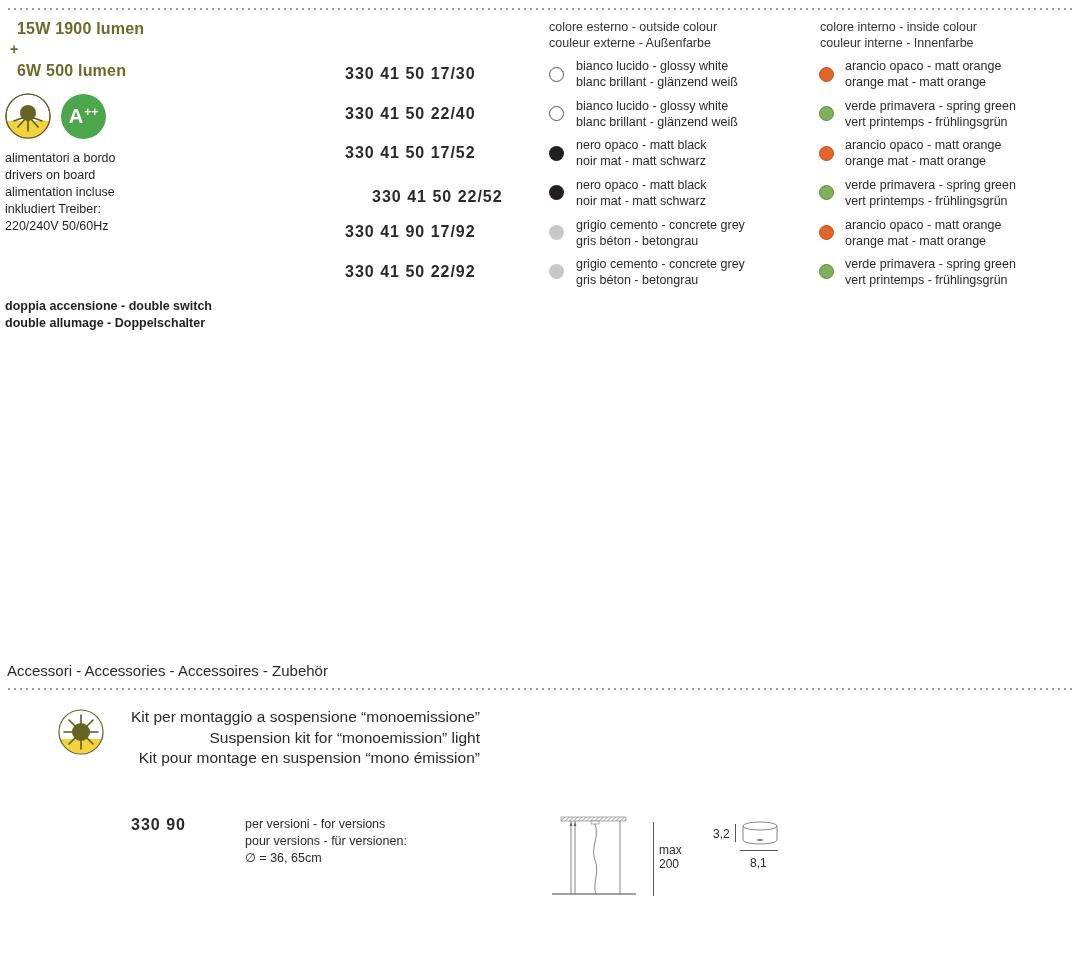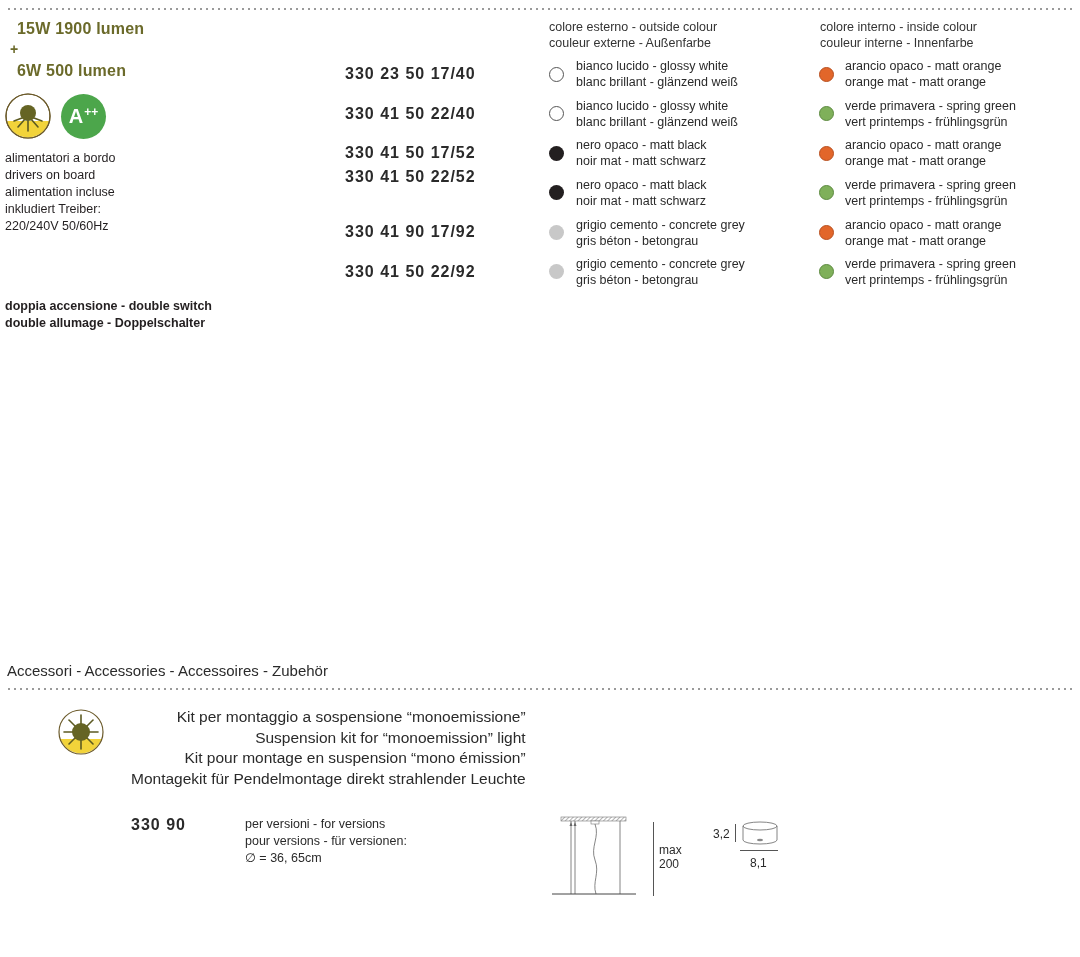--- a/index.html
+++ b/index.html
@@ -91,21 +91,21 @@
 
 <div class="col-head" style="left:549px;">
   <div>colore esterno - outside colour</div>
   <div>couleur externe - Außenfarbe</div>
 </div>
 <div class="col-head" style="left:820px;">
   <div>colore interno - inside colour</div>
   <div>couleur interne - Innenfarbe</div>
 </div>
 
-<div class="code" style="top:65px;">330 23 50 17/40</div>
+<div class="code" style="top:65px;">330 41 50 17/30</div>
 <div class="swatch white" style="left:549px; top:67px;"></div>
 <div class="cdesc" style="left:576px; top:58px;">
   <div>bianco lucido - glossy white</div>
   <div>blanc brillant - glänzend weiß</div>
 </div>
 <div class="swatch orange" style="left:819px; top:67px;"></div>
 <div class="cdesc" style="left:845px; top:58px;">
   <div>arancio opaco - matt orange</div>
   <div>orange mat - matt orange</div>
 </div>
@@ -127,21 +127,21 @@
 <div class="cdesc" style="left:576px; top:137px;">
   <div>nero opaco - matt black</div>
   <div>noir mat - matt schwarz</div>
 </div>
 <div class="swatch orange" style="left:819px; top:146px;"></div>
 <div class="cdesc" style="left:845px; top:137px;">
   <div>arancio opaco - matt orange</div>
   <div>orange mat - matt orange</div>
 </div>
 
-<div class="code" style="top:168px;">330 41 50 22/52</div>
+<div class="code" style="top:188px;margin-left:27px;">330 41 50 22/52</div>
 <div class="swatch black" style="left:549px; top:185px;"></div>
 <div class="cdesc" style="left:576px; top:177px;">
   <div>nero opaco - matt black</div>
   <div>noir mat - matt schwarz</div>
 </div>
 <div class="swatch green" style="left:819px; top:185px;"></div>
 <div class="cdesc" style="left:845px; top:177px;">
   <div>verde primavera - spring green</div>
   <div>vert printemps - frühlingsgrün</div>
 </div>
@@ -190,21 +190,20 @@
       <line x1="6" y1="23" x2="40" y2="23"></line>
     </g>
     <circle cx="23" cy="23" r="9" fill="#656424"></circle>
   </svg>
 </div>
 
 <div class="acc-text">
   <div>Kit per montaggio a sospensione “monoemissione”</div>
   <div>Suspension kit for “monoemission” light</div>
   <div>Kit pour montage en suspension “mono émission”</div>
-  <div>Montagekit für Pendelmontage direkt strahlender Leuchte</div>
 </div>
 
 <div class="acc-code">330 90</div>
 <div class="acc-versions">
   <div>per versioni - for versions</div>
   <div>pour versions - für versionen:</div>
   <div>∅ = 36, 65cm</div>
 </div>
 
 <div class="drawing">

